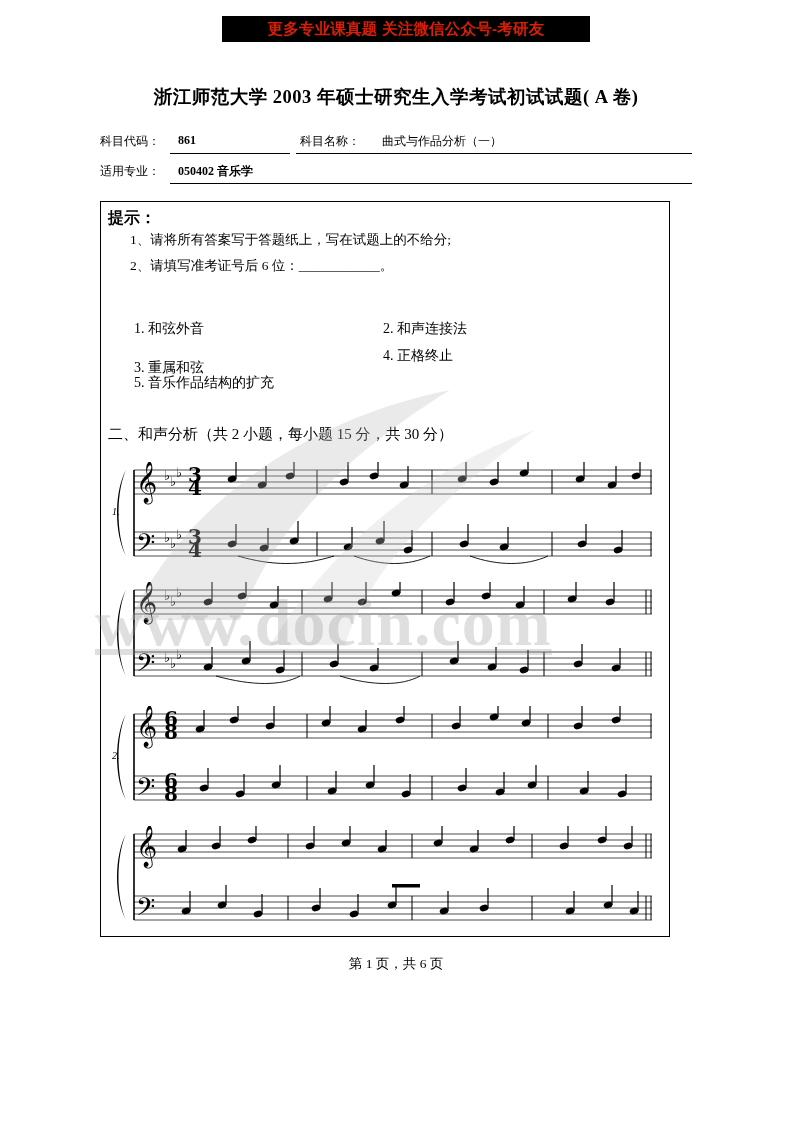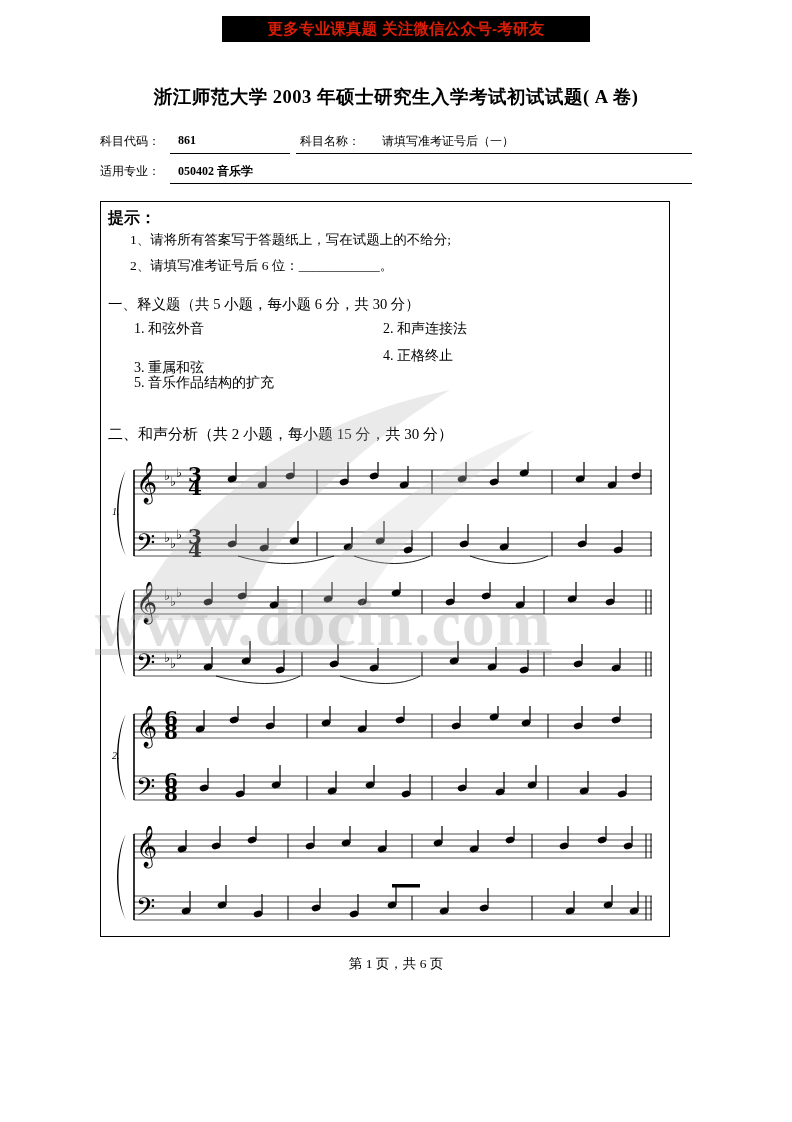--- a/index.html
+++ b/index.html
@@ -207,37 +207,36 @@
     <path d="M150,285 C210,190 300,110 415,70 C330,130 250,205 225,285 Z" fill="#cfcfcf"></path>
   </svg>
 
   <div class="doc-title">浙江师范大学 2003 年硕士研究生入学考试初试试题( A 卷)</div>
 
   <div class="meta-row r1">
     <span class="meta-label" style="left:0px;">科目代码：</span>
     <span class="meta-value" style="left:78px;">861</span>
     <span class="meta-underline" style="left:70px; top:20px; width:120px;"></span>
     <span class="meta-label" style="left:200px;">科目名称：</span>
-    <span class="meta-value normal" style="left:282px;">请填写准考证号后（一）</span>
+    <span class="meta-value normal" style="left:282px;">曲式与作品分析（一）</span>
     <span class="meta-underline" style="left:196px; top:20px; width:396px;"></span>
   </div>
 
   <div class="meta-row r2">
     <span class="meta-label" style="left:0px;">适用专业：</span>
     <span class="meta-value" style="left:78px;">050402 音乐学</span>
     <span class="meta-underline" style="left:70px; top:20px; width:522px;"></span>
   </div>
 
   <div class="main-box"></div>
 
   <div class="tip-head">提示：</div>
   <div class="tip-line l1">1、请将所有答案写于答题纸上，写在试题上的不给分;</div>
   <div class="tip-line l2">2、请填写准考证号后 6 位：____________。</div>
 
-  <div class="section-head s1">一、释义题（共 5 小题，每小题 6 分，共 30 分）</div>
   <div class="q-item q-1">1.  和弦外音</div>
   <div class="q-item q-2">2.  和声连接法</div>
   <div class="q-item q-3">3.  重属和弦</div>
   <div class="q-item q-4">4.  正格终止</div>
   <div class="q-item q-5">5.  音乐作品结构的扩充</div>
 
   <div class="section-head s2">二、和声分析（共 2 小题，每小题 15 分，共 30 分）</div>
 
   <div class="watermark">www.docin.com</div>
 

